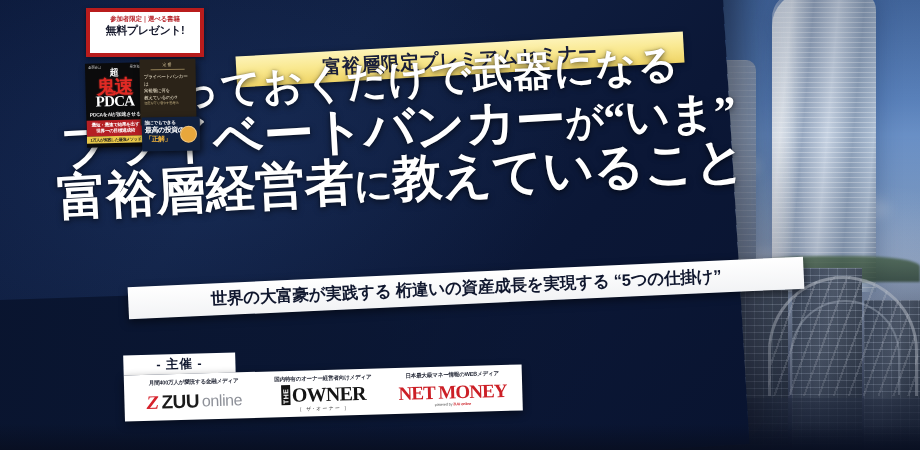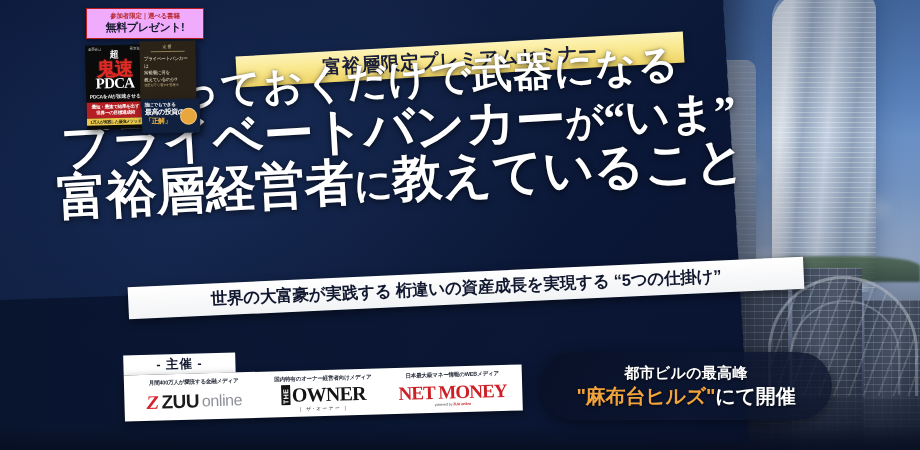--- a/index.html
+++ b/index.html
@@ -111,23 +111,23 @@
   
   .navy-bottom {
     position:absolute; left:-20px; bottom:-30px; width:620px; height:190px;
     background:linear-gradient(100deg, rgba(9,20,46,.96) 0%, rgba(10,22,50,.88) 60%, rgba(10,22,50,0) 100%);
     transform:rotate(-2deg);
   }
 
   
   .gift-block { position:absolute; left:86px; top:8px; width:118px; z-index:9; }
   .gift-ribbon {
-    background:#f0abfc;
-    border:1px solid #b91c1c;
-    padding:3px 4px 4px;
+    background:#ffffff;
+    border:4px solid #b91c1c;
+    padding:3px 4px 16px;
     text-align:center;
     box-shadow:0 2px 5px rgba(0,0,0,.45);
   }
   .gift-line1 {
     font-size:6.5px; color:#b8282e; font-weight:bold; letter-spacing:-.2px;
     line-height:1.25; white-space:nowrap;
   }
   .gift-line2 {
     font-size:11px; color:#15182b; font-weight:bold; letter-spacing:-.4px;
     line-height:1.2; white-space:nowrap; margin-top:1px;
@@ -401,21 +401,15 @@
             <div class="netm-ruby">
               <span>powered by </span><b>ZUU online</b>
             </div>
           </div>
         </div>
       </div>
 
     </div>
   </div>
 
-  <div class="venue">
-    <div class="venue-l1">都市ビルの最高峰</div>
-    <div class="venue-l2">
-      <b>"</b><b>麻布台ヒルズ</b><b>"</b><span>にて開催</span>
-    </div>
-  </div>
 
   <div class="bottom-fade"></div>
 </div>
 
 </body></html>

